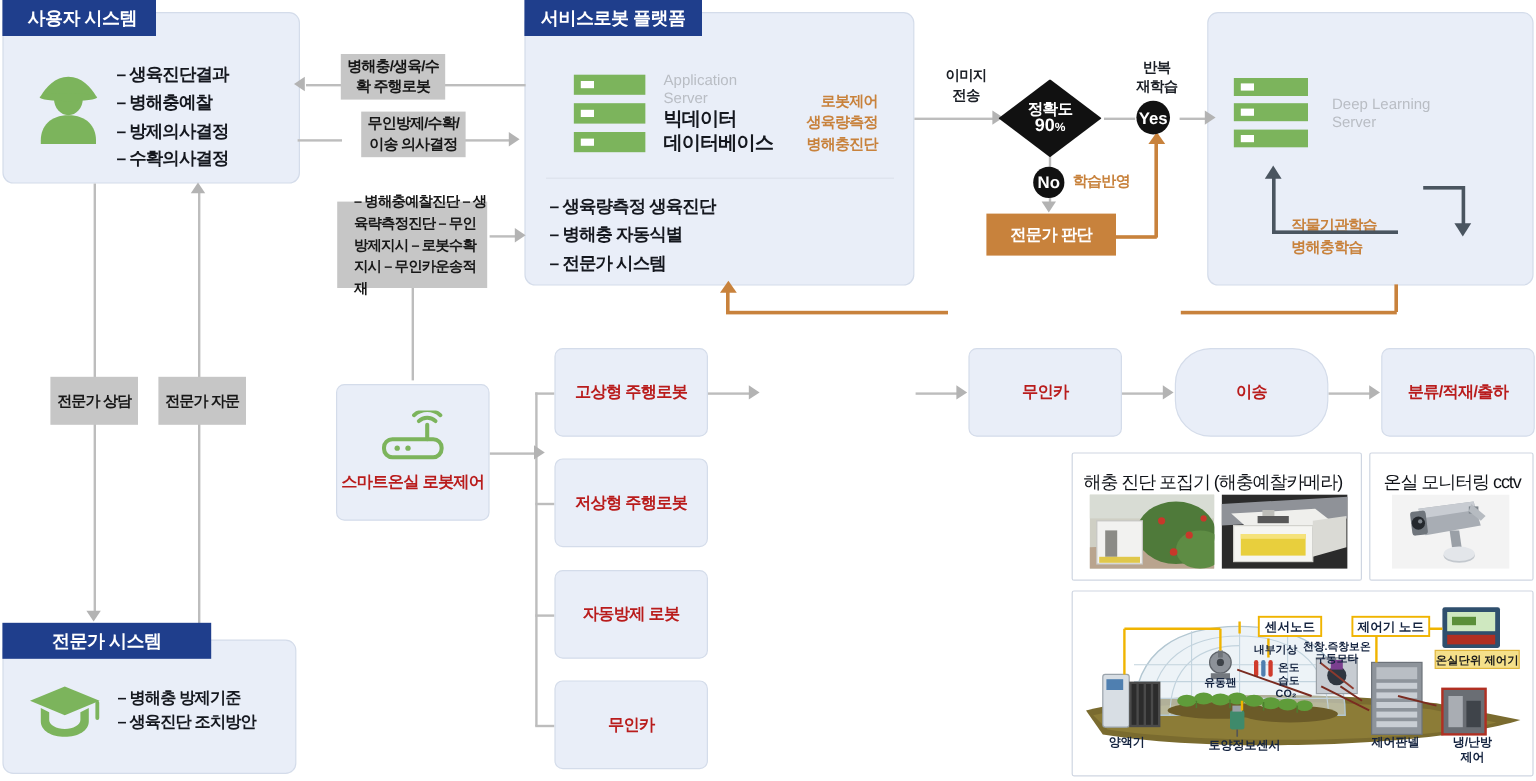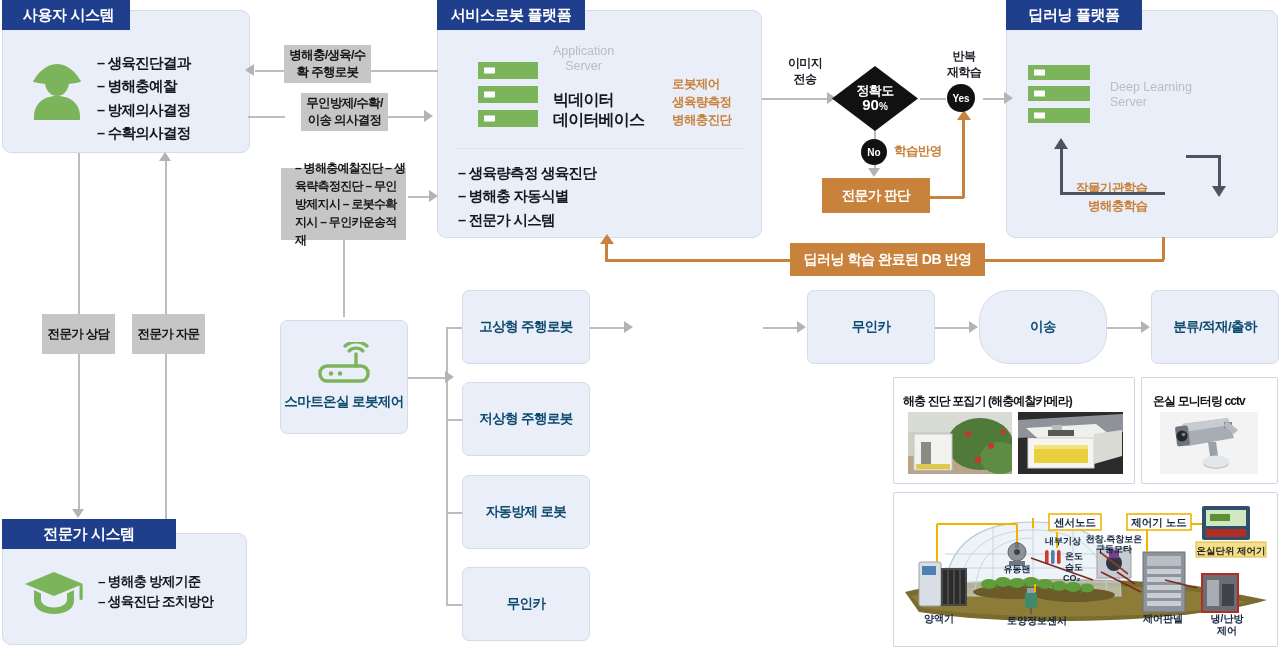--- a/index.html
+++ b/index.html
@@ -26,39 +26,39 @@
   
   .gbox{
     position:absolute;background:#c6c6c6;color:#171717;
     font-size:12.5px;font-weight:bold;letter-spacing:-0.7px;line-height:1.35;
     display:flex;align-items:center;justify-content:center;text-align:center;
     box-sizing:border-box;z-index:4;
   }
   .gbox.left{justify-content:flex-start;text-align:left;padding-left:14px;}
   .bbox{
     position:absolute;background:#e9eef8;border:1px solid #d4dcea;border-radius:7px;
-    color:#0c4a6e;font-size:13.5px;font-weight:bold;letter-spacing:-0.6px;line-height:1.45;
+    color:#b91c1c;font-size:13.5px;font-weight:bold;letter-spacing:-0.6px;line-height:1.45;
     display:flex;align-items:center;justify-content:center;text-align:center;
     box-sizing:border-box;z-index:3;
   }
   .obox{
     position:absolute;background:#c8823c;color:#fff;
     font-size:13.5px;font-weight:bold;letter-spacing:-0.5px;
     display:flex;align-items:center;justify-content:center;text-align:center;
     box-sizing:border-box;z-index:5;
   }
 
   
   .txt{position:absolute;white-space:pre;box-sizing:border-box;}
   .bullets{
     font-size:14.5px;font-weight:bold;letter-spacing:-0.7px;line-height:1.62;
     color:#15181f;white-space:pre-line;
   }
   .muted{color:#b9bdc4;font-weight:normal;letter-spacing:0px;line-height:1.18;font-size:12.5px;}
-  .orange-t{color:#c8823c;font-weight:bold;font-size:12.5px;letter-spacing:-0.6px;line-height:1.42;white-space:pre-line;}
+  .orange-t{color:#c8823c;font-weight:bold;font-size:12.5px;letter-spacing:-0.6px;line-height:1.42;white-space:pre-line;text-align:right;}
   .dark-t{color:#1b1f26;font-weight:bold;font-size:12px;letter-spacing:-0.6px;line-height:1.3;white-space:pre-line;text-align:center;}
   .bigname{font-size:16px;font-weight:bold;letter-spacing:-0.8px;line-height:1.25;color:#15181f;white-space:pre-line;}
 
   
   .ln{position:absolute;background:#bdbdbd;z-index:1;}
   .ln.h{height:1.5px;}
   .ln.v{width:1.5px;}
   .ln.oh{height:2.5px;background:#c8823c;}
   .ln.ov{width:2.5px;background:#c8823c;}
   .ln.dkh{height:3px;background:#4a5560;}
@@ -79,30 +79,30 @@
     display:flex;flex-direction:column;align-items:center;justify-content:center;
     clip-path:polygon(50% 0,100% 50%,50% 100%,0 50%);
     color:#fff;
   }
   .diamond .d1{font-size:13px;font-weight:bold;letter-spacing:-0.6px;line-height:1.05;}
   .diamond .d2{font-size:15px;font-weight:bold;line-height:1.05;}
   .diamond .d2 span{font-size:10px;font-weight:bold;}
   .badge{
     position:absolute;background:#111;color:#fff;border-radius:50%;
     display:flex;align-items:center;justify-content:center;
-    font-size:10px;font-weight:bold;z-index:6;
+    font-size:14px;font-weight:bold;z-index:6;
   }
 
   
   .card{
     position:absolute;background:#fff;border:1px solid #cfd6e2;
     box-sizing:border-box;z-index:3;border-radius:2px;
   }
   .card-title{
-    position:absolute;font-size:12px;font-weight:bold;letter-spacing:-0.9px;color:#101318;
+    position:absolute;font-size:15px;font-weight:normal;letter-spacing:-0.9px;color:#101318;
     white-space:nowrap;z-index:4;
   }
 
   
   .srv{position:absolute;z-index:4;}
 </style>
 </head>
 <body>
 
 <div class="stage">
@@ -202,21 +202,21 @@
   <div class="panel" style="left:437px;top:10px;width:325px;height:228px;"></div>
   <div class="panel-title" style="left:437px;top:0px;width:148px;">서비스로봇 플랫폼</div>
   <svg class="srv" style="left:478px;top:62px;" width="60" height="65" viewBox="0 0 60 65">
     <rect x="0" y="0" width="60" height="17" fill="#7cb45c"></rect>
     <rect x="0" y="24" width="60" height="17" fill="#7cb45c"></rect>
     <rect x="0" y="48" width="60" height="17" fill="#7cb45c"></rect>
     <rect x="6" y="5.5" width="11" height="6" fill="#ffffff"></rect>
     <rect x="6" y="29.5" width="11" height="6" fill="#ffffff"></rect>
     <rect x="6" y="53.5" width="11" height="6" fill="#ffffff"></rect>
   </svg>
-  <div class="txt muted" style="left:553px;top:44px;line-height:1.18;white-space:pre-line;text-align:center;">Application
+  <div class="txt muted" style="left:553px;top:60px;line-height:1.18;white-space:pre-line;">Application
 Server</div>
   <div class="txt bigname" style="left:553px;top:90px;">빅데이터
 데이터베이스</div>
   <div class="txt orange-t" style="left:672px;top:76px;">로봇제어
 생육량측정
 병해충진단</div>
   <div style="position:absolute;left:455px;top:148px;width:290px;height:1px;background:#dde2ec;"></div>
   <div class="txt bullets" style="left:458px;top:162px;">–  생육량측정 생육진단
 –  병해충 자동식별
 –  전문가 시스템</div>
@@ -228,35 +228,33 @@
     <div class="d2"><b>90</b><span>%</span></div>
   </div>
   <div class="txt dark-t" style="left:938px;top:49px;width:52px;">반복
 재학습</div>
   <div class="badge" style="left:947px;top:84px;width:28px;height:28px;">Yes</div>
   <div class="badge" style="left:861px;top:139px;width:26px;height:26px;">No</div>
   <div class="txt orange-t" style="left:894px;top:143px;">학습반영</div>
   <div class="obox" style="left:822px;top:178px;width:108px;height:35px;">전문가 판단</div>
 
   <div class="panel" style="left:1006px;top:10px;width:272px;height:228px;"></div>
-  <div class="panel-title" style="left:1006px;top:0px;width:136px;">딥러닝 플랫폼</div>
   <svg class="srv" style="left:1028px;top:65px;" width="62" height="58" viewBox="0 0 62 58">
     <rect x="0" y="0" width="62" height="15" fill="#7cb45c"></rect>
     <rect x="0" y="21" width="62" height="15" fill="#7cb45c"></rect>
     <rect x="0" y="43" width="62" height="15" fill="#7cb45c"></rect>
     <rect x="6" y="4.5" width="11" height="6" fill="#ffffff"></rect>
     <rect x="6" y="25.5" width="11" height="6" fill="#ffffff"></rect>
     <rect x="6" y="47.5" width="11" height="6" fill="#ffffff"></rect>
   </svg>
   <div class="txt muted" style="left:1110px;top:80px;white-space:pre-line;">Deep Learning
 Server</div>
-  <div class="txt orange-t" style="left:1076px;top:180px;text-align:right;">작물기관학습
+  <div class="txt orange-t" style="left:1076px;top:180px;text-align:left;">작물기관학습
 병해충학습</div>
 
-  <div class="obox" style="left:790px;top:243px;width:195px;height:33px;font-size:14px;">딥러닝 학습 완료된 DB 반영</div>
 
   <div class="bbox" style="left:280px;top:320px;width:128px;height:114px;flex-direction:column;">
     <svg style="margin-bottom:8px;" width="56" height="42" viewBox="0 0 56 42">
       <rect x="4" y="24" width="48" height="15" rx="7" fill="none" stroke="#7cb45c" stroke-width="3.4"></rect>
       <circle cx="15" cy="31.5" r="2.2" fill="#7cb45c"></circle>
       <circle cx="24" cy="31.5" r="2.2" fill="#7cb45c"></circle>
       <line x1="40" y1="24" x2="40" y2="12" stroke="#7cb45c" stroke-width="3.4" stroke-linecap="round"></line>
       <path d="M33 9 A10 10 0 0 1 47 9" fill="none" stroke="#7cb45c" stroke-width="3.2" stroke-linecap="round"></path>
       <path d="M29 4 A16.5 16.5 0 0 1 51 4" fill="none" stroke="#7cb45c" stroke-width="3.2" stroke-linecap="round"></path>
     </svg>

